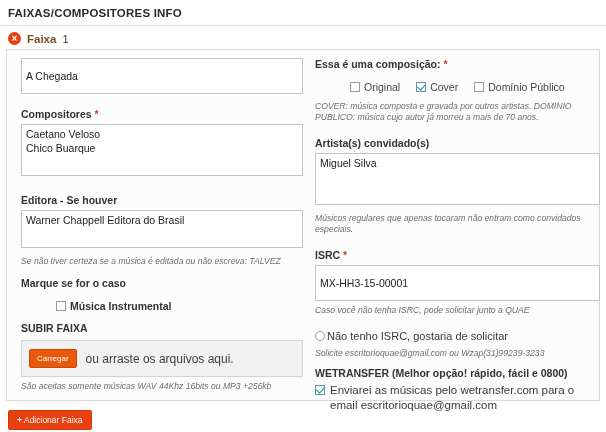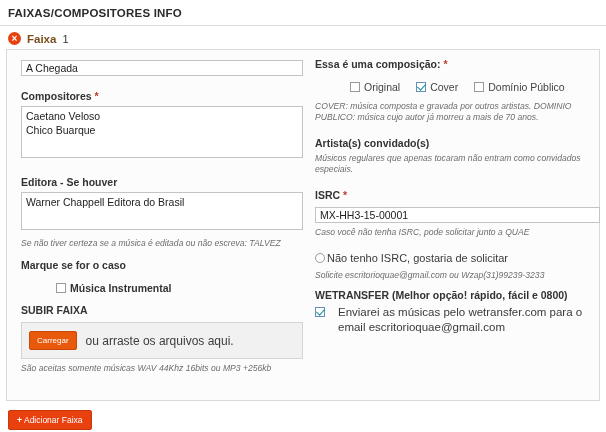--- a/index.html
+++ b/index.html
@@ -69,21 +69,21 @@
   .field-label {
     font-size: 10.5px;
     font-weight: bold;
     color: #333333;
     margin-bottom: 4px;
   }
   .req { color: #c0392b; font-weight: bold; }
 
   .text-input {
     width: 100%;
-    height: 16px;
+    height: 36px;
     border: 1px solid #c4c4c4;
     background: #ffffff;
     font-family: "Liberation Sans", sans-serif;
     font-size: 10.5px;
     color: #222222;
     padding: 2px 4px;
     outline: none;
   }
   .textarea {
     width: 100%;
@@ -184,21 +184,21 @@
     white-space: nowrap;
   }
   .drag-text {
     font-size: 12px;
     color: #3d3d3d;
   }
 
   .wetransfer-check {
     display: flex;
     align-items: flex-start;
-    gap: 13px;
+    gap: 5px;
     margin-top: 4px;
   }
   .wetransfer-text {
     font-size: 11.5px;
     color: #3a3a3a;
     line-height: 15px;
   }
 
   .footer {
     padding: 8px 0 0 8px;
@@ -300,20 +300,21 @@
           <span class="box"></span>
           <span class="label-muted">Domínio Público</span>
         </label>
       </div>
 
       <div class="helper" style="margin-top:8px">COVER: música composta e gravada por outros artistas. DOMINIO PUBLICO: música cujo autor já morreu a mais de 70 anos.</div>
 
       <div class="spacer-14"></div>
 
       <div class="field-label">Artista(s) convidado(s)</div>
+      <textarea class="textarea" rows="4" style="height: 52px;">Miguel Silva</textarea>
       <div class="helper">Músicos regulares que apenas tocaram não entram como convidados especiais.</div>
 
       <div class="spacer-14"></div>
 
       <div class="field-label">
         <span>ISRC</span>
         <span class="req">*</span>
       </div>
       <input class="text-input" value="MX-HH3-15-00001" style="">
       <div class="helper">Caso você não tenha ISRC, pode solicitar junto a QUAE</div>

